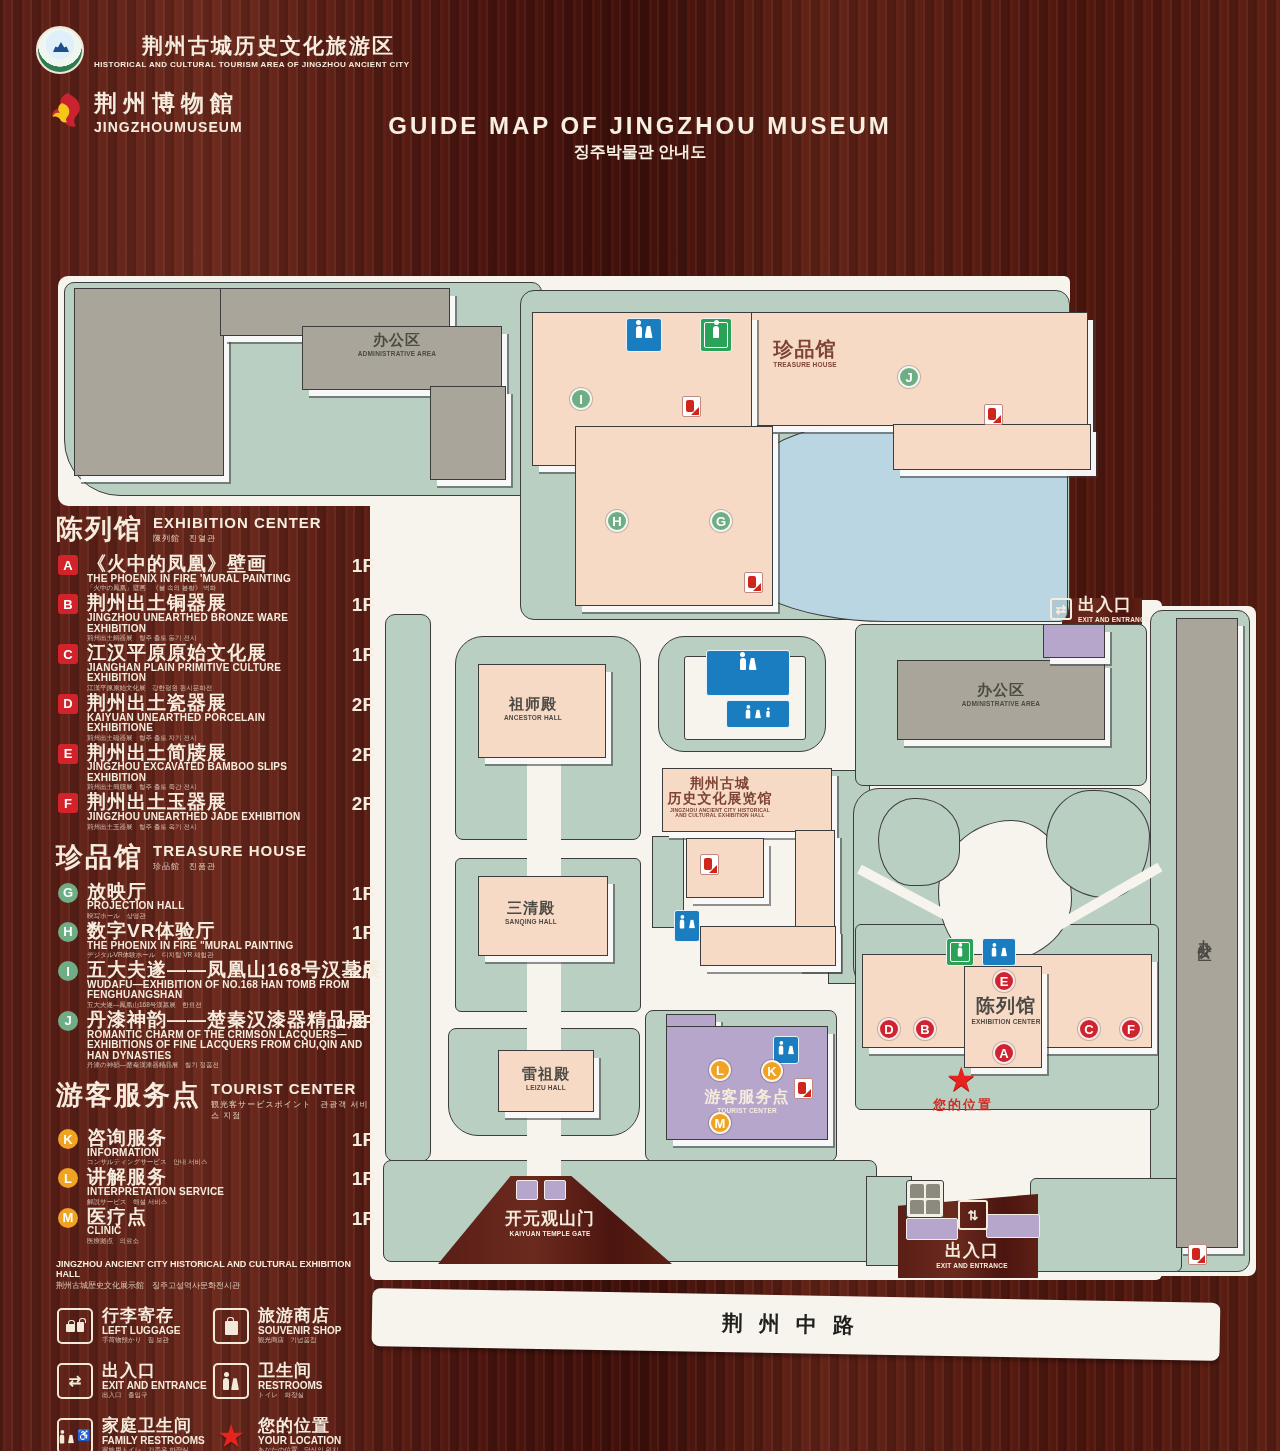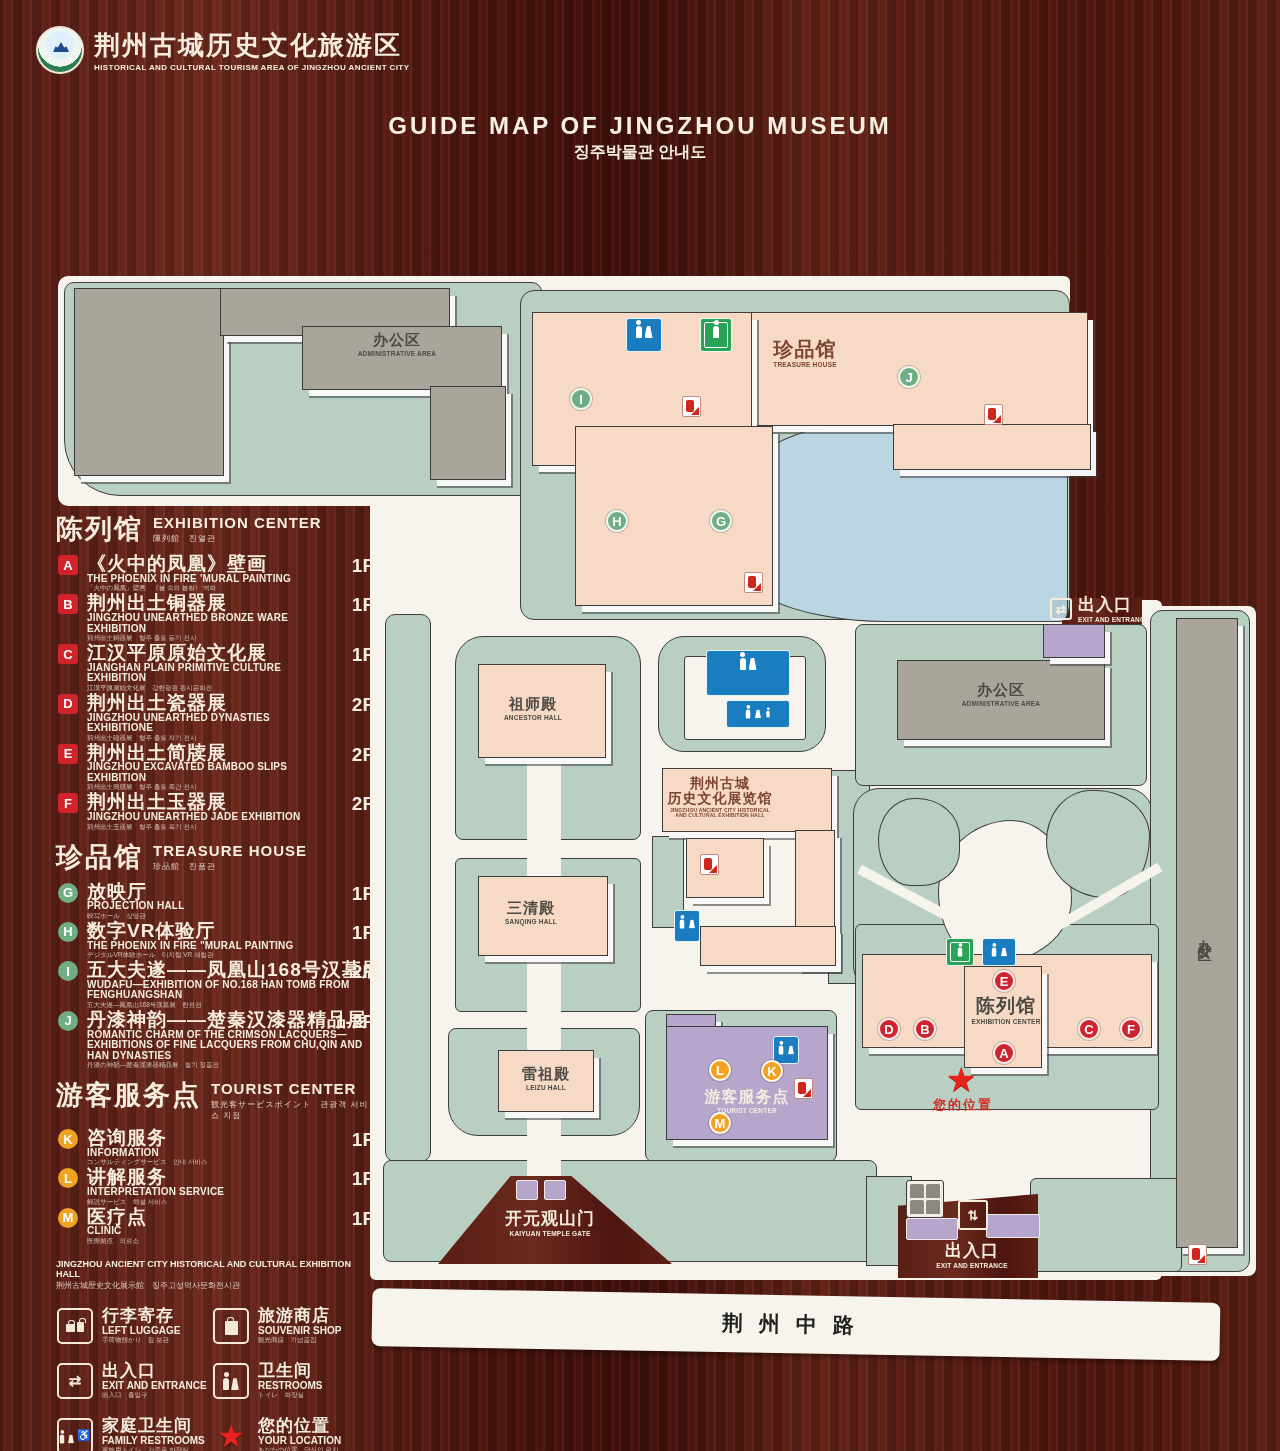--- a/index.html
+++ b/index.html
@@ -101,22 +101,34 @@
   .loc-label{position:absolute;color:#d42a22;font-weight:bold;font-size:13px;letter-spacing:2px;text-align:center;}
 </style>
 </head>
 <body>
 
 <div id="canvas">
 
   <div class="hlogo" style="left:36px;top:26px;">
     <div class="ring"></div>
     <div>
-      <div class="tt" style="font-size:26px;">荆州古城历史文化旅游区</div>
+      <div class="tt" style="font-size:21px;margin-left:48px;">荆州古城历史文化旅游区</div>
       <div class="st">HISTORICAL AND CULTURAL TOURISM AREA OF JINGZHOU ANCIENT CITY</div>
+    </div>
+  </div>
+  <div class="hlogo" style="left:38px;top:88px;">
+    <div class="birdbox">
+      <svg viewBox="0 0 46 46">
+          <path d="M30 4c-8 3-10 11-5 16-7-2-11 2-11 8 5-3 9-1 12 3 1 5 7 8 12 6-3-4-2-8 1-11 4-4 4-12-2-17z" fill="#c8232e"></path>
+          <path d="M24 14c-4 2-5 7-2 10-4-1-7 1-7 4 3-1 5 0 7 2 1 3 4 4 7 3-2-2-1-4 1-6 2-3 2-8-2-11z" fill="#f5c518"></path>
+        </svg>
+    </div>
+    <div>
+      <div class="tt" style="font-size:23px;letter-spacing:6px;">荆州博物館</div>
+      <div class="st" style="font-size:14px;letter-spacing:1px;">JINGZHOUMUSEUM</div>
     </div>
   </div>
   <div class="title-wrap" style="top:104px;">
     <div class="sub-en">GUIDE MAP OF JINGZHOU MUSEUM</div>
     <div class="sub-ko">징주박물관 안내도</div>
   </div>
 
   <div id="map">
 
     <div class="mbase" style="left:58px;top:276px;width:492px;height:230px;border-radius:10px;"></div>
@@ -349,21 +361,21 @@
               <div class="lg-izh">江汉平原原始文化展</div>
               <div class="lg-ien">JIANGHAN PLAIN PRIMITIVE CULTURE EXHIBITION</div>
               <div class="lg-isub">江漢平原原始文化展　강한평원 원시문화전</div>
             </div>
             <span class="lg-fl">1F</span>
           </div>
           <div class="lg-item">
             <span class="lg-mk sq" style="background: rgb(210, 35, 42);">D</span>
             <div class="lg-body">
               <div class="lg-izh">荆州出土瓷器展</div>
-              <div class="lg-ien">JINGZHOU UNEARTHED DYNASTIES EXHIBITIONE</div>
+              <div class="lg-ien">KAIYUAN UNEARTHED PORCELAIN EXHIBITIONE</div>
               <div class="lg-isub">荊州出土磁器展　형주 출토 자기 전시</div>
             </div>
             <span class="lg-fl">2F</span>
           </div>
           <div class="lg-item">
             <span class="lg-mk sq" style="background: rgb(210, 35, 42);">E</span>
             <div class="lg-body">
               <div class="lg-izh">荆州出土简牍展</div>
               <div class="lg-ien">JINGZHOU EXCAVATED BAMBOO SLIPS EXHIBITION</div>
               <div class="lg-isub">荊州出土簡牘展　형주 출토 죽간 전시</div>

